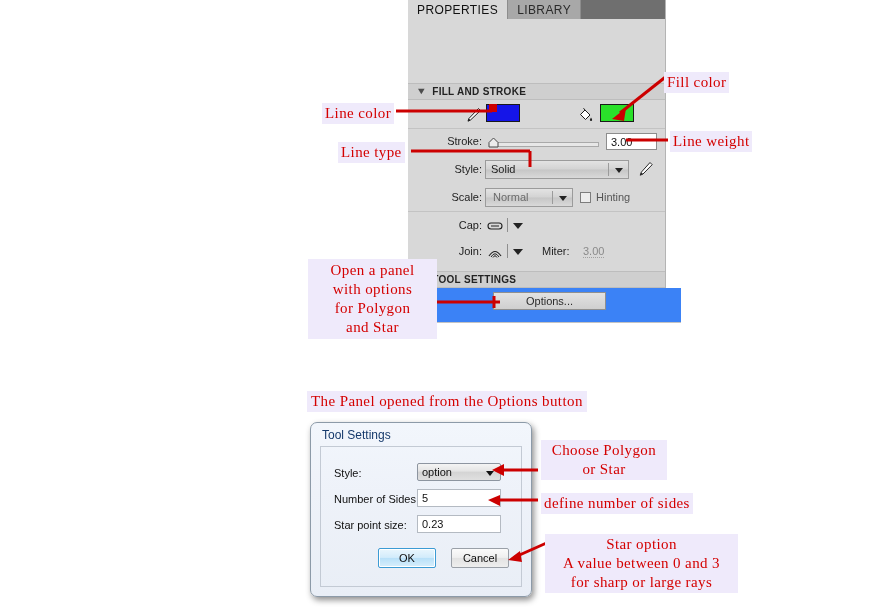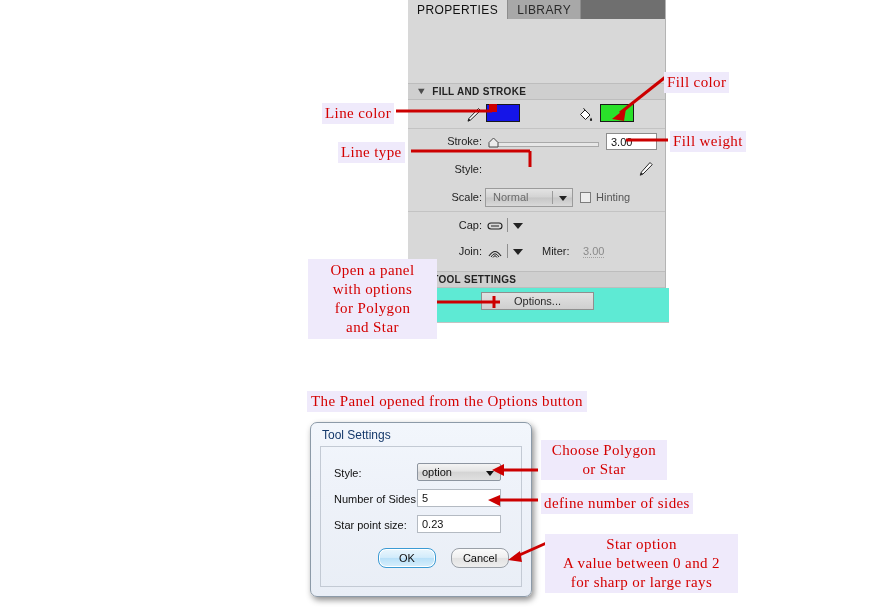--- a/index.html
+++ b/index.html
@@ -299,24 +299,24 @@
     position: absolute;
     left: 175px;
     top: 5px;
     font-size: 11px;
     color: #8a8a8a;
     border-bottom: 1px dotted #a0a0a0;
   }
 
   .options-area {
     position: absolute;
-    left: 4px; top: 288px;
+    left: 16px; top: 288px;
     width: 100%;
     height: 34px;
-    background: #5eead4;
+    background: #3b82f6;
     border-bottom: 1px solid #c3c3c3;
   }
   #options-button {
     position: absolute;
     left: 69px;
     top: 4px;
     width: 113px;
     height: 18px;
     background: linear-gradient(to bottom, #e2e2e2, #cfcfcf);
     border: 1px solid #8f8f8f;
@@ -404,21 +404,21 @@
 
   .dlg-button {
     position: absolute;
     width: 58px;
     height: 20px;
     box-sizing: border-box;
     font-size: 11px;
     color: #0d0d0d;
     text-align: center;
     line-height: 18px;
-    border-radius: 8px;
+    border-radius: 2px;
   }
   #ok-button {
     left: 67px; top: 125px;
     background: linear-gradient(to bottom, #eaf6fd 0%, #d3ecfb 47%, #b8e0f8 50%, #d8effc 100%);
     border: 1px solid #3c9bd4;
     box-shadow: 0 0 0 1px #ffffff inset;
   }
   #cancel-button {
     left: 140px; top: 125px;
     background: linear-gradient(to bottom, #fbfbfb 0%, #efefef 47%, #e2e2e2 50%, #eeeeee 100%);
@@ -512,20 +512,25 @@
     <span class="slider-thumb">
       <svg width="11" height="11" viewBox="0 0 11 11">
         <path d="M5.5 1 L10 5.5 L10 10 L1 10 L1 5.5 Z" fill="#ececec" stroke="#4a4a4a" stroke-width="1"></path>
       </svg>
     </span>
     <div class="num-box" id="stroke-value">3.00</div>
   </div>
 
   <div class="field-row" id="style-row">
     <span class="flabel" id="style-label">Style:</span>
+    <div class="combo" id="style-combo">
+      <span>Solid</span>
+      <span class="combo-sep"></span>
+      <span class="combo-arrow"></span>
+    </div>
     <span class="pen-edit-icon">
       <svg width="18" height="18" viewBox="0 0 18 18">
         <path d="M13 2.5 L15.2 4.7 L6 14 L3.2 15.2 L4.3 12.2 Z" fill="#ffffff" stroke="#2a2a2a" stroke-width="1"></path>
         <path d="M4.3 12.2 L6 14 L3.2 15.2 Z" fill="#2a2a2a"></path>
       </svg>
     </span>
   </div>
 
   <div class="field-row" id="scale-row">
     <span class="flabel" id="scale-label">Scale:</span>
@@ -617,24 +622,24 @@
   <line x1="538" y1="500" x2="494" y2="500" stroke="#cc0000" stroke-width="3"></line>
   <polygon points="488,500 500,495 500,506" fill="#cc0000"></polygon>
 
   <line x1="560" y1="537" x2="515" y2="557" stroke="#cc0000" stroke-width="3"></line>
   <polygon points="508,560 520,551 522,562" fill="#cc0000"></polygon>
 </svg>
 
 <div class="anno" id="anno-line-color">Line color</div>
 <div class="anno" id="anno-line-type">Line type</div>
 <div class="anno" id="anno-fill-color">Fill color</div>
-<div class="anno" id="anno-line-weight">Fill weight</div>
+<div class="anno" id="anno-line-weight">Line weight</div>
 <div class="anno" id="anno-options">Open a panel
 with options
 for Polygon
 and Star</div>
 <div class="anno" id="anno-panel-opened">The Panel opened from the Options button</div>
 <div class="anno" id="anno-choose">Choose Polygon
 or Star</div>
 <div class="anno" id="anno-define">define number of sides</div>
 <div class="anno" id="anno-star">Star option
-A value between 0 and 2
+A value between 0 and 3
 for sharp or large rays</div>
 
 </body></html>

